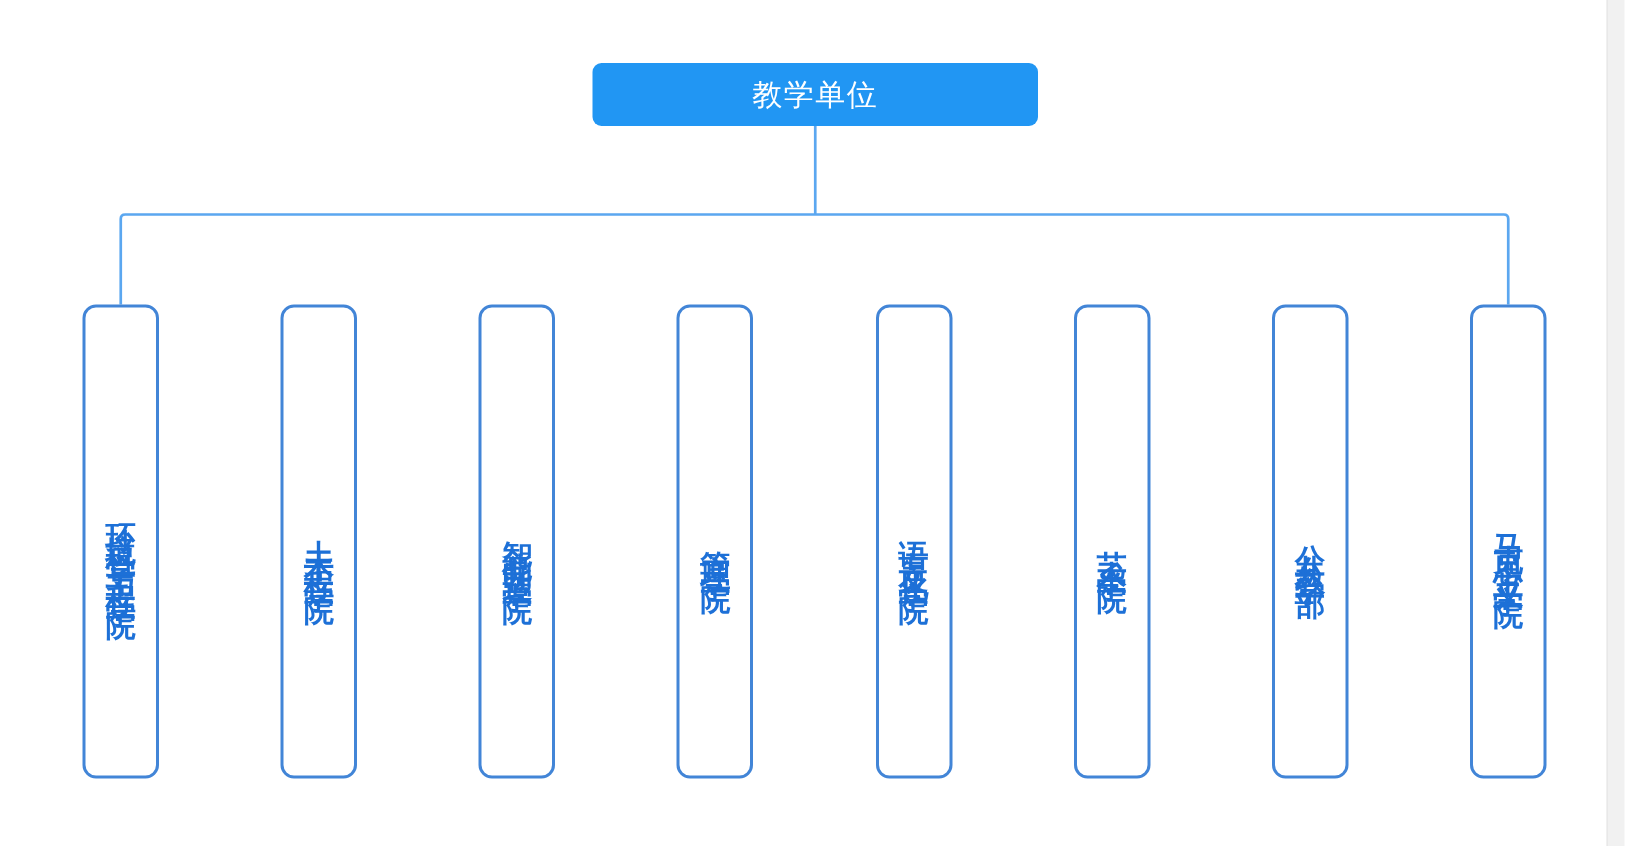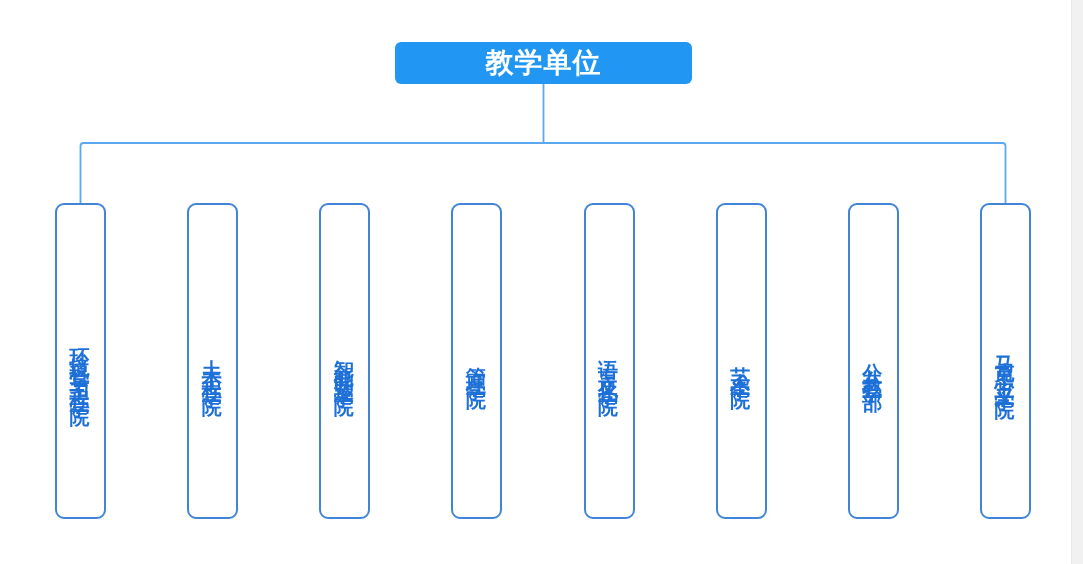--- a/index.html
+++ b/index.html
@@ -34,22 +34,22 @@
     width: 297px;
     height: 42px;
     background: var(--root-fill, #2196f3);
     border-radius: 6px;
     display: flex;
     align-items: center;
     justify-content: center;
   }
   .org-root-label {
     color: var(--root-text, #ffffff);
-    font-size: 28px;
-    font-weight: bold;
+    font-size: 20px;
+    font-weight: normal;
     letter-spacing: 1px;
   }
 
   
   .connector-svg {
     position: absolute;
     left: 0;
     top: 0;
     width: 1083px;
     height: 564px;

